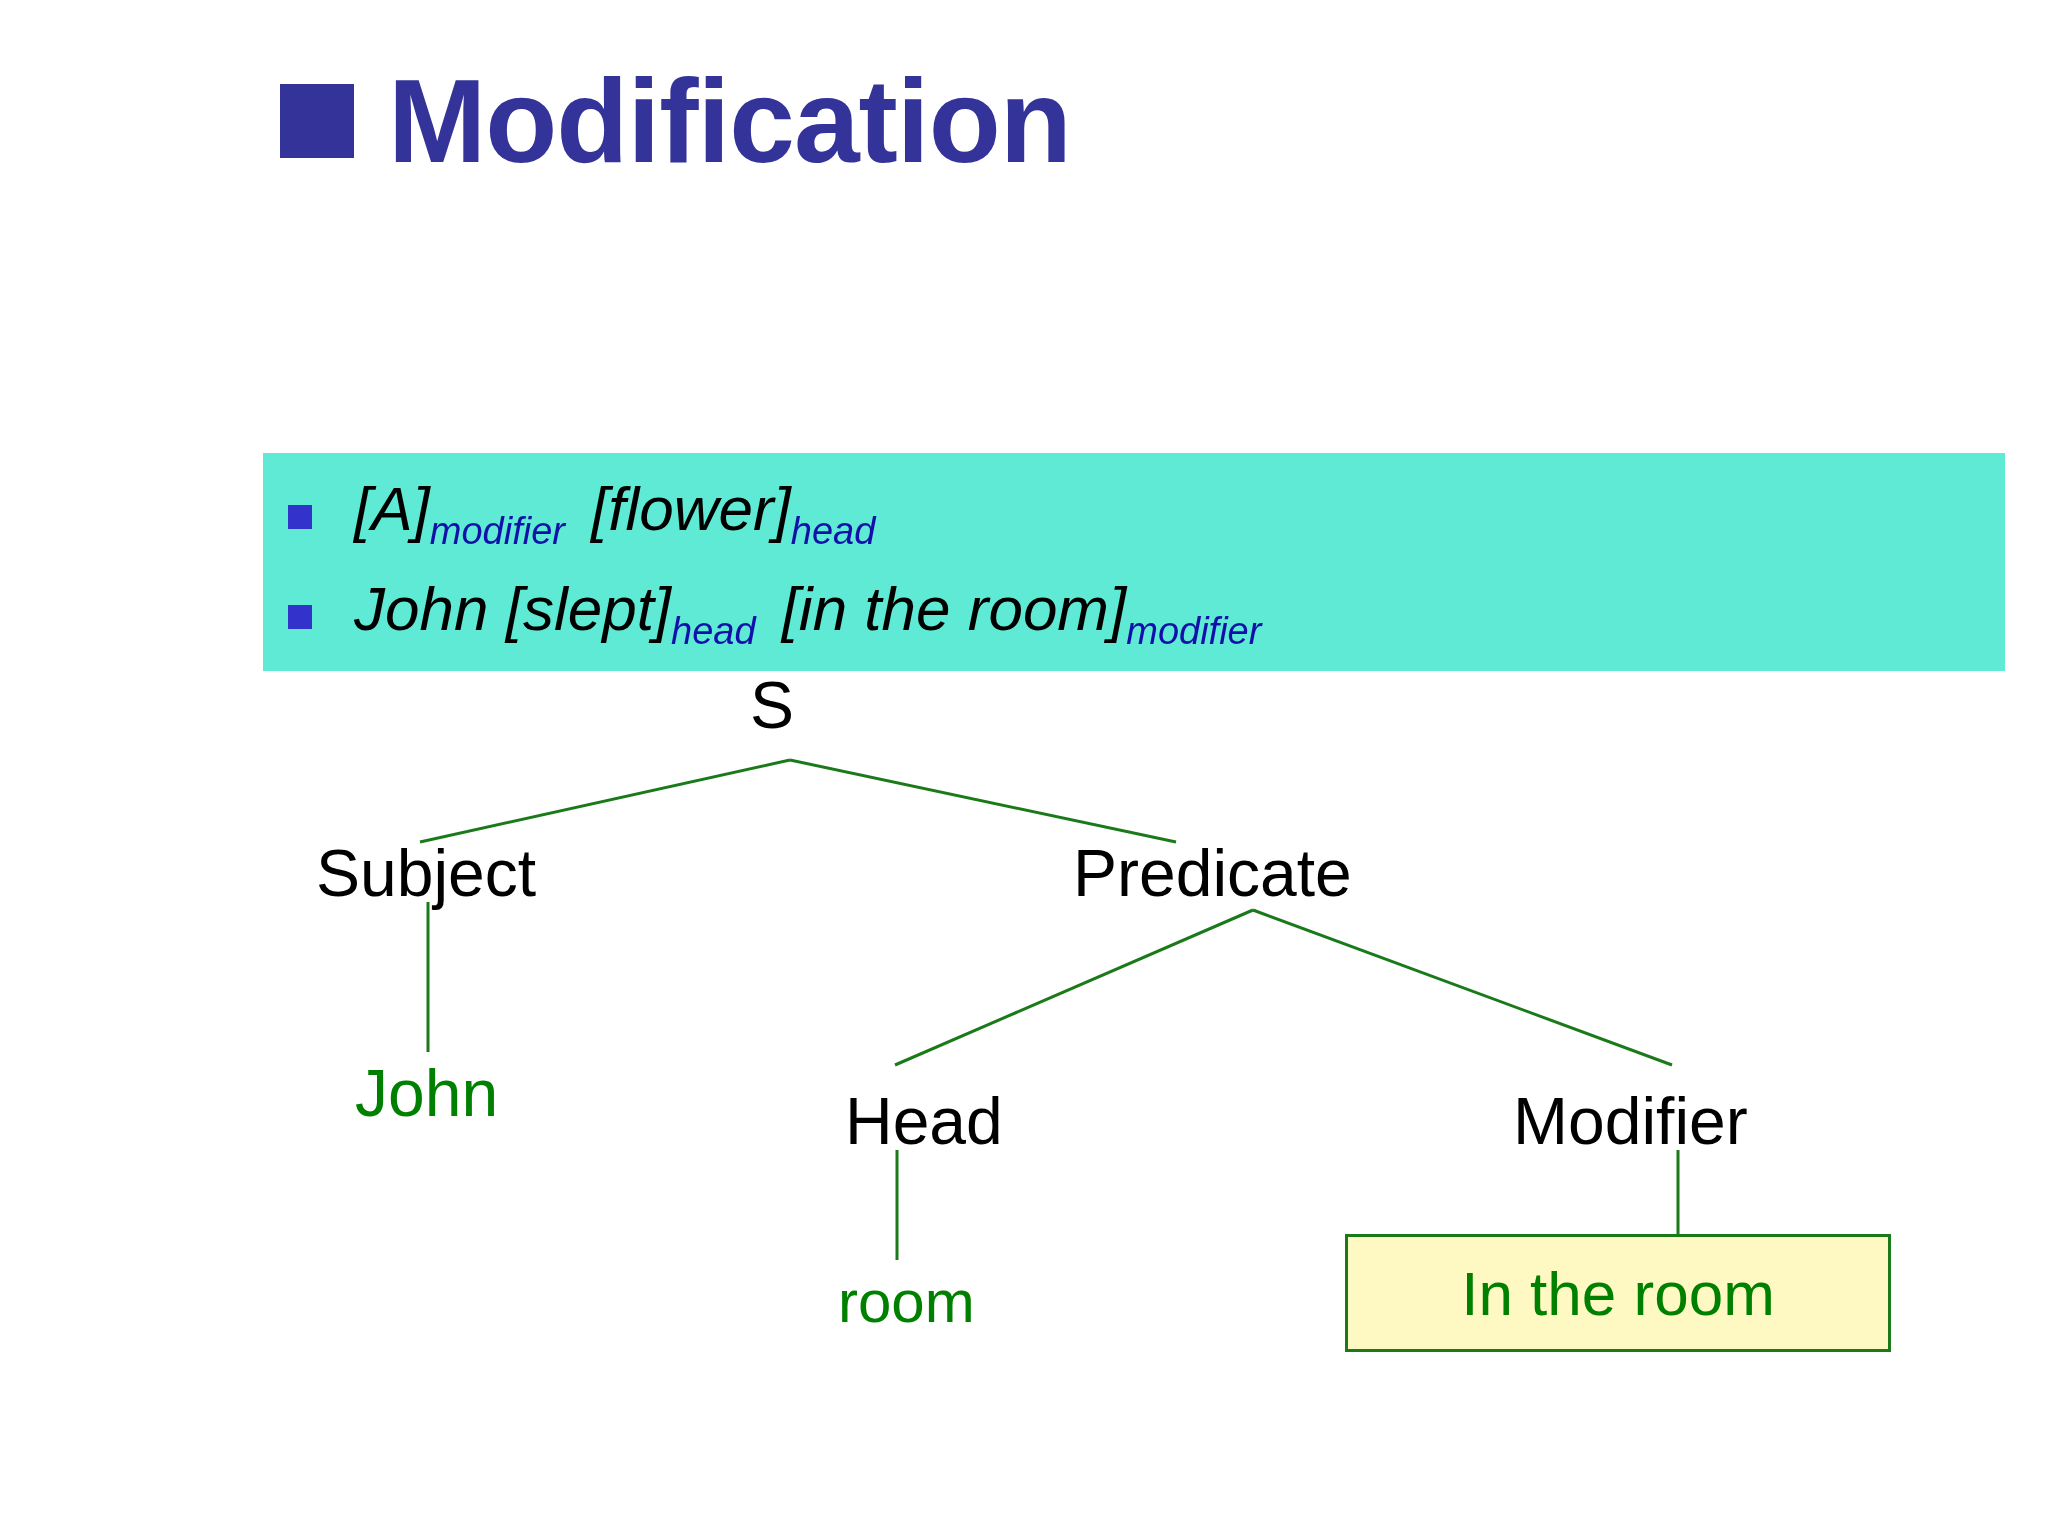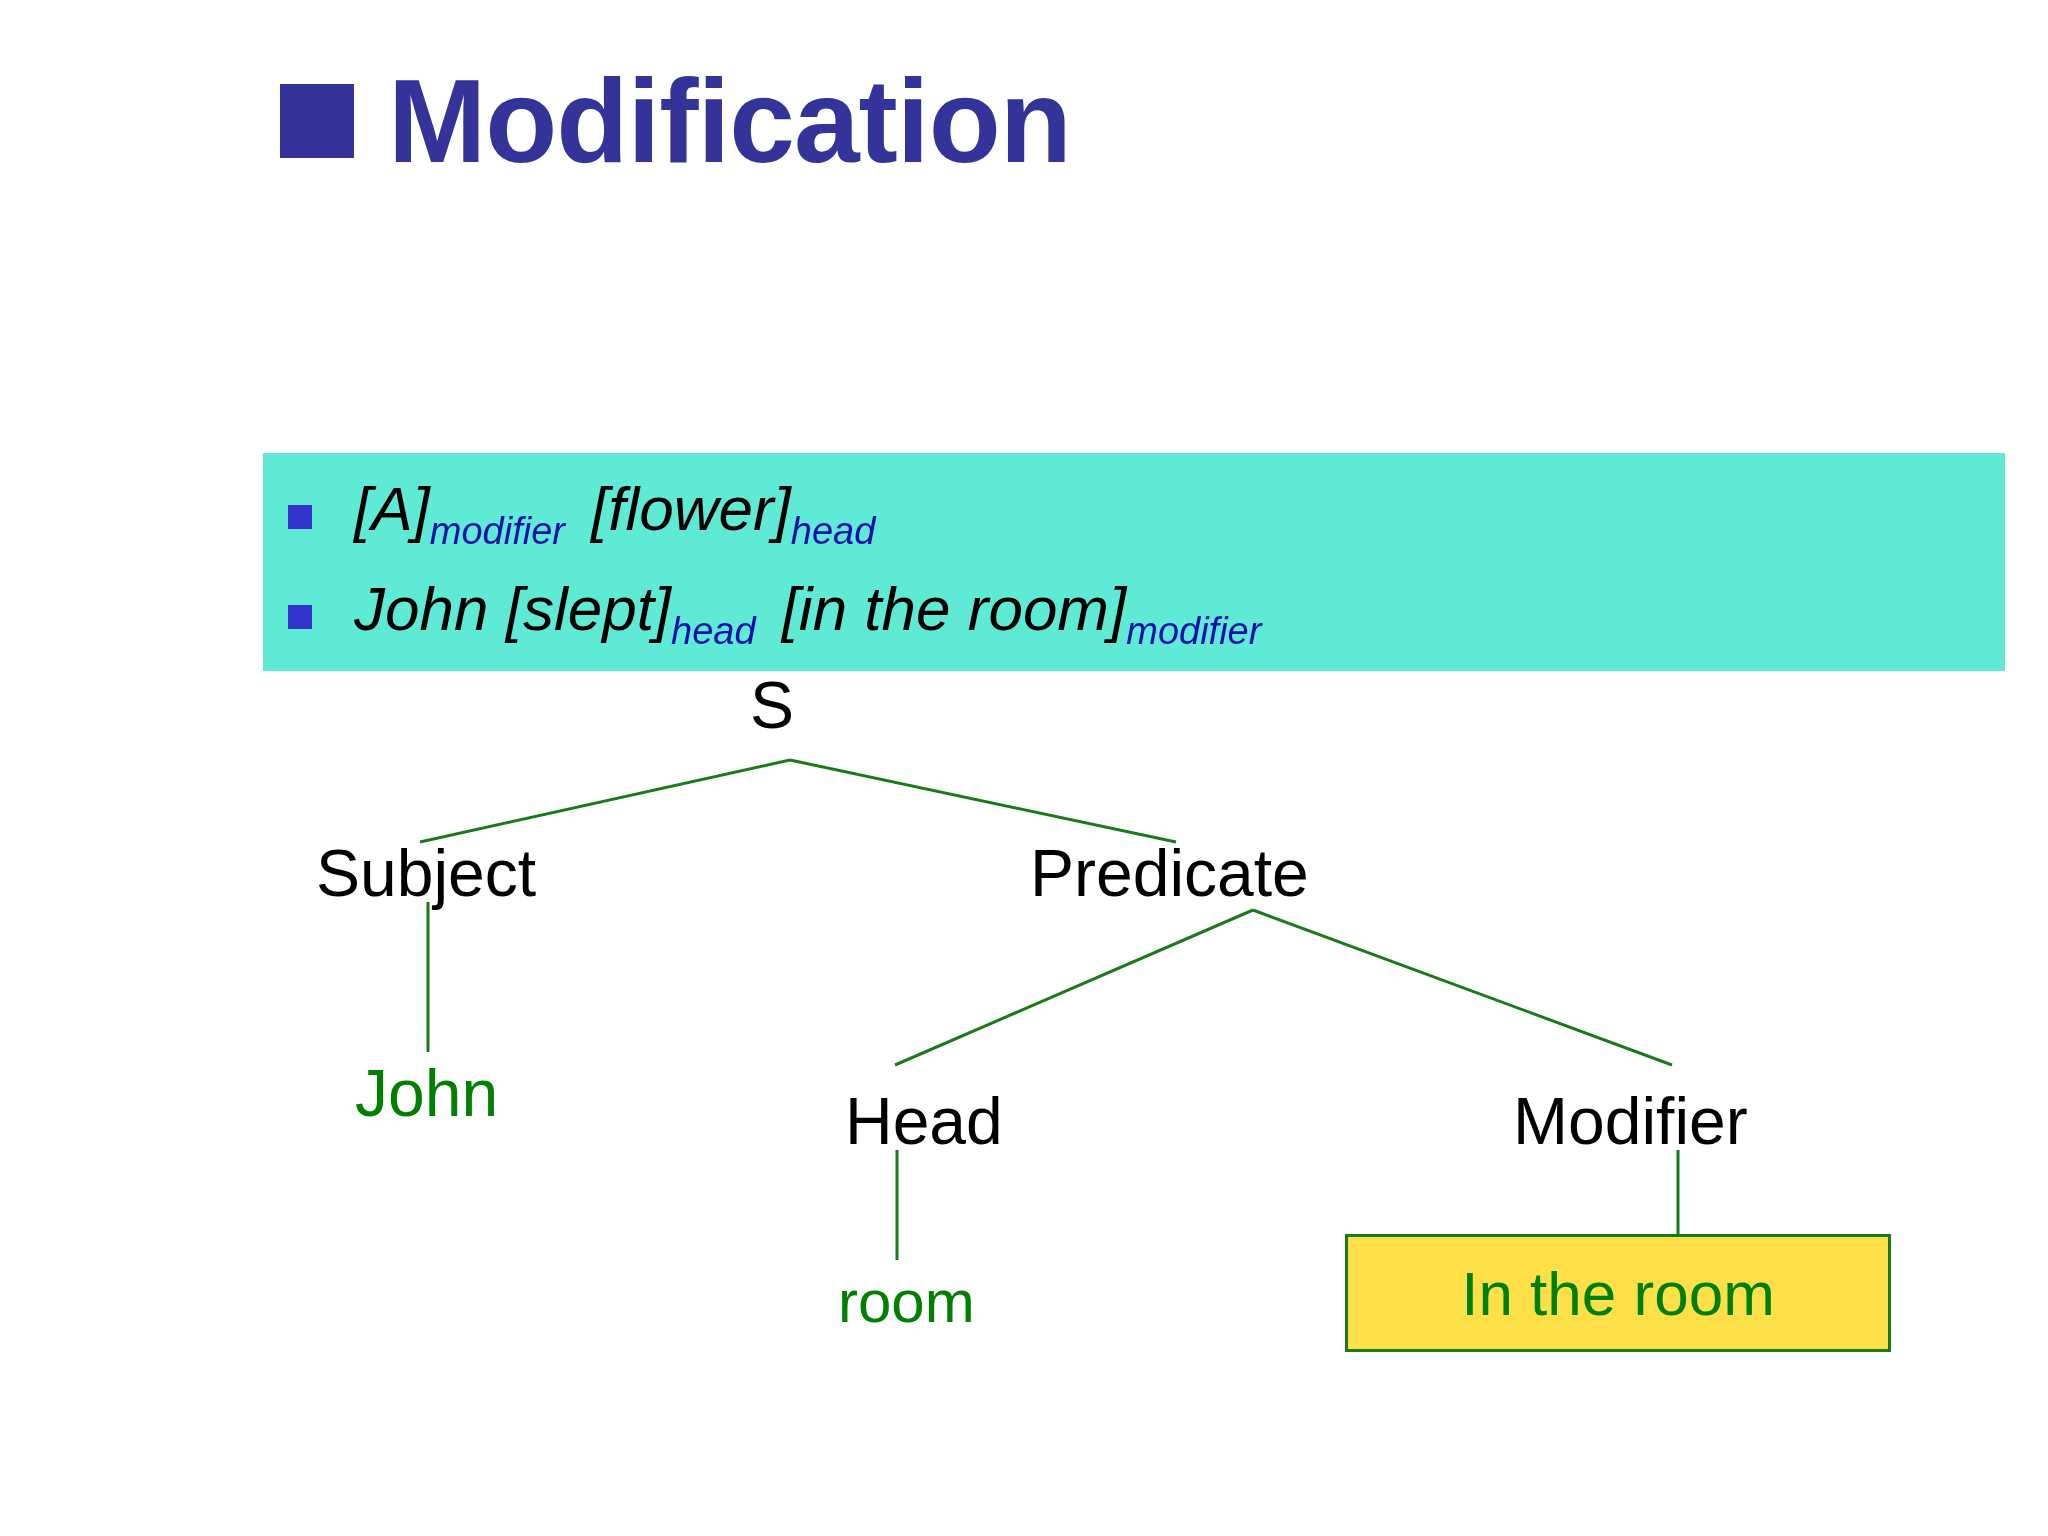--- a/index.html
+++ b/index.html
@@ -94,34 +94,34 @@
     position: absolute;
     white-space: nowrap;
     font-size: 66px;
     line-height: 1;
   }
   .lbl-black { color: #000000; }
   .lbl-green { color: #008000; }
 
   #node-s        { left: 750px;  top: 672px; font-size: 66px; }
   #node-subject  { left: 316px;  top: 840px; }
-  #node-predicate{ left: 1030px; top: 840px; }
+  #node-predicate{ left: 1073px; top: 840px; }
   #leaf-john     { left: 355px;  top: 1060px; }
   #node-head     { left: 845px;  top: 1088px; }
   #leaf-slept    { left: 838px;  top: 1272px; font-size: 60px; }
   #node-modifier { left: 1513px; top: 1088px; }
 
   #room-box {
     position: absolute;
     left: 1345px;
     top: 1234px;
     width: 546px;
     height: 118px;
     border: 3px solid #1a7a1a;
-    background: #fde047;
+    background: #fef9c3;
     box-sizing: border-box;
     display: flex;
     align-items: center;
     justify-content: center;
   }
   #room-box-text {
     font-size: 62px;
     color: #008000;
     white-space: nowrap;
   }

